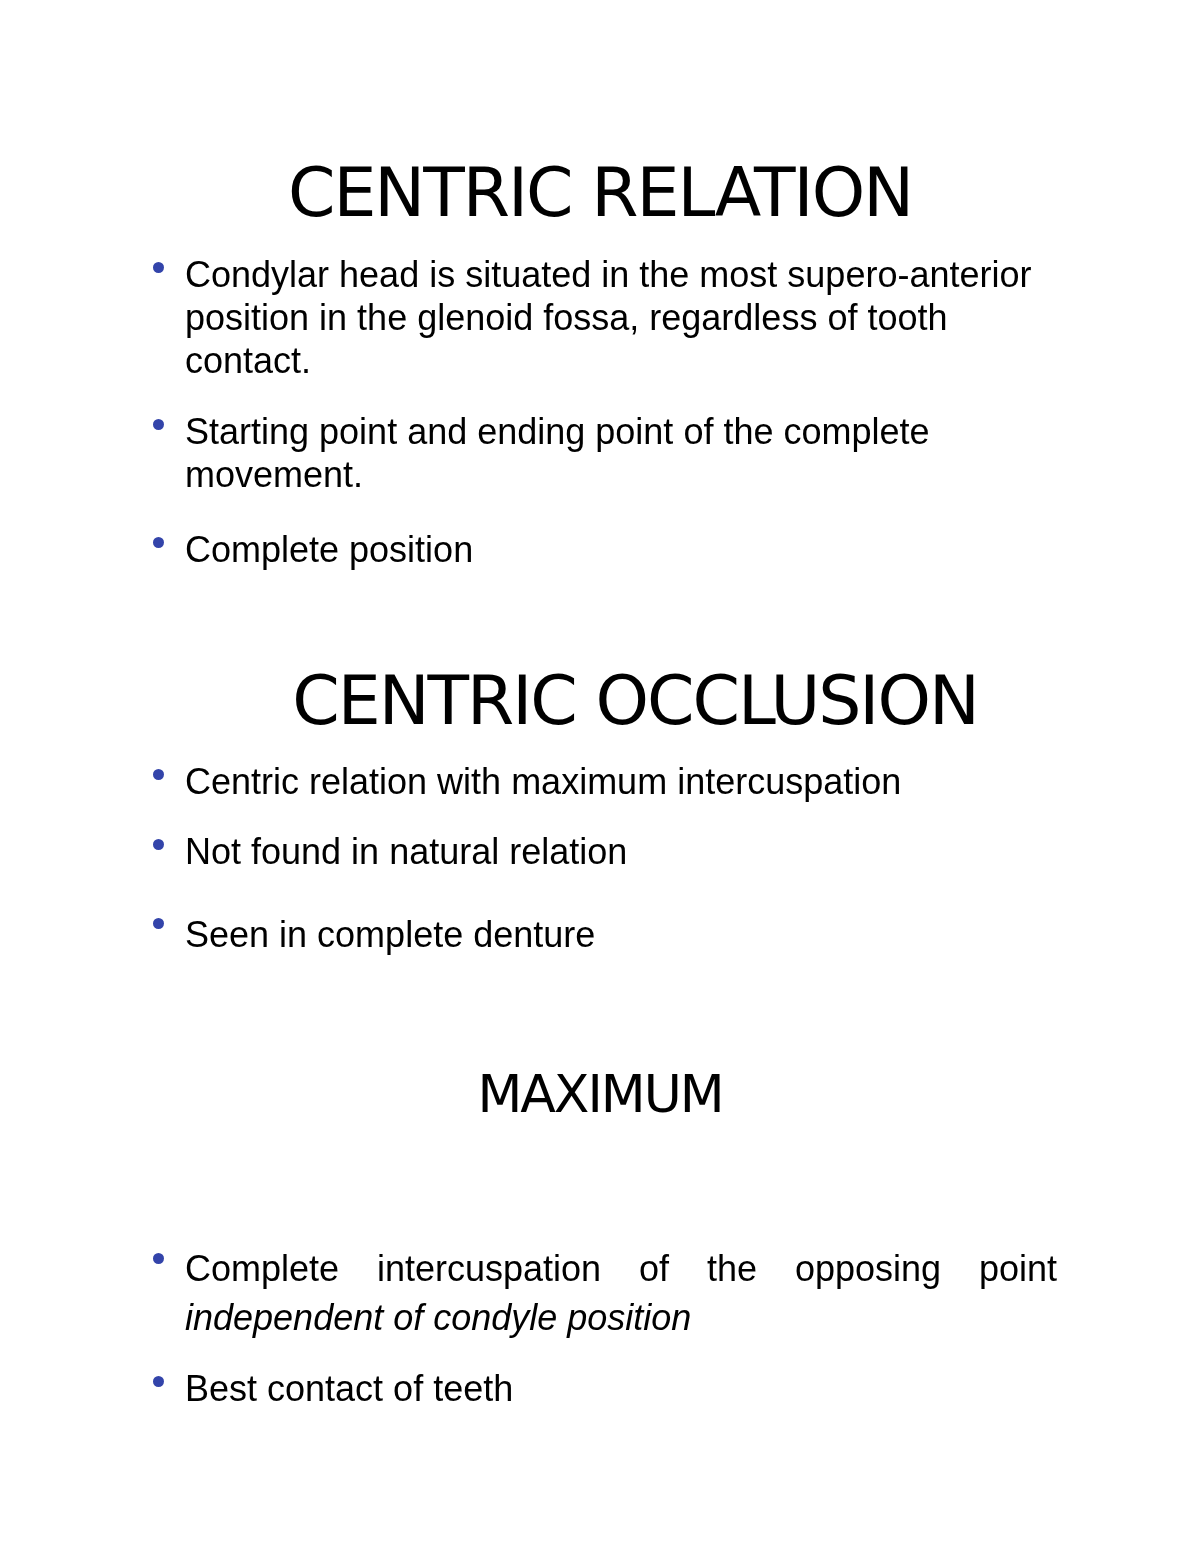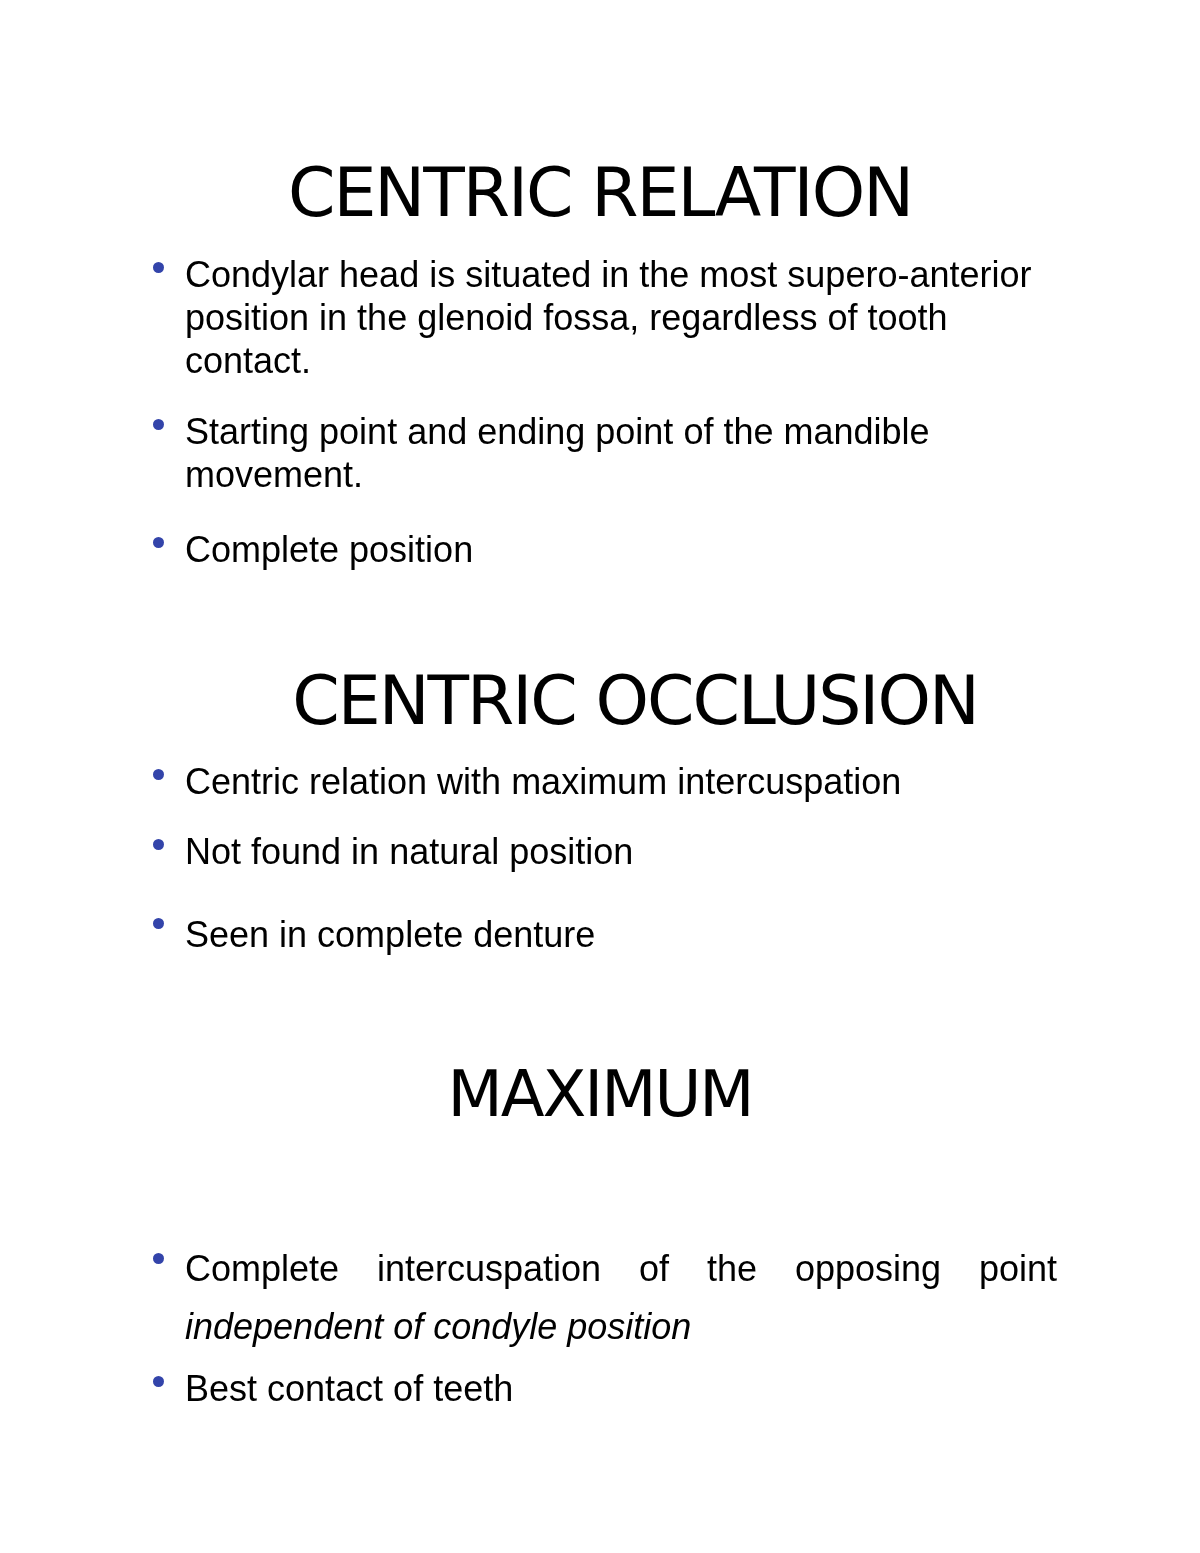--- a/index.html
+++ b/index.html
@@ -5,21 +5,21 @@
   html, body { margin: 0; padding: 0; background: #ffffff; }
   body { width: 1200px; height: 1553px; position: relative; overflow: hidden; }
   .page { position: absolute; left: 0; top: 0; width: 1200px; height: 1553px; }
   .heading {
     position: absolute; left: 0; width: 1200px; text-align: center;
     font-family: "DejaVu Sans", sans-serif; font-weight: normal;
     color: #000; margin: 0; letter-spacing: -2px;
   }
   .h1 { top: 148px; font-size: 68px; line-height: 90px; }
   .h2 { top: 656px; font-size: 68px; line-height: 90px; padding-left: 35px; }
-  .h3 { top: 1048px; font-size: 64px; line-height: 92px; }
+  .h3 { top: 1048px; font-size: 52px; line-height: 92px; }
   .bullets { position: absolute; left: 0; width: 1200px; margin: 0; padding: 0; list-style: none; }
   .item { position: absolute; left: 150px; width: 910px; }
   .dot {
     position: absolute; left: 3px; width: 11px; height: 11px; border-radius: 50%;
     background: #3344aa;
   }
   .txt {
     position: absolute; left: 35px; width: 872px;
     font-family: "Liberation Sans", sans-serif; font-size: 36px; line-height: 43px; color: #000;
   }
@@ -32,52 +32,52 @@
 <div class="page">
 
   <h1 class="heading h1">CENTRIC RELATION</h1>
   <ul class="bullets">
     <li class="item" style="top:253px;">
       <span class="dot" style="top:9px;"></span>
       <span class="txt" style="top:0;">Condylar head is situated in the most supero-anterior position in the glenoid fossa, regardless of tooth contact.</span>
     </li>
     <li class="item" style="top:410px;">
       <span class="dot" style="top:9px;"></span>
-      <span class="txt" style="top:0;">Starting point and ending point of the mandible movement.</span>
+      <span class="txt" style="top:0;">Starting point and ending point of the complete movement.</span>
     </li>
     <li class="item" style="top:528px;">
       <span class="dot" style="top:9px;"></span>
       <span class="txt" style="top:0;">Complete position</span>
     </li>
   </ul>
 
   <h1 class="heading h2">CENTRIC OCCLUSION</h1>
   <ul class="bullets">
     <li class="item" style="top:760px;">
       <span class="dot" style="top:9px;"></span>
       <span class="txt" style="top:0;">Centric relation with maximum intercuspation</span>
     </li>
     <li class="item" style="top:830px;">
       <span class="dot" style="top:9px;"></span>
-      <span class="txt" style="top:0;">Not found in natural position</span>
+      <span class="txt" style="top:0;">Not found in natural relation</span>
     </li>
     <li class="item" style="top:909px;">
       <span class="dot" style="top:9px;"></span>
       <span class="txt" style="top:4px;">Seen in complete denture</span>
     </li>
   </ul>
 
   <h1 class="heading h3">
     <span>MAXIMUM</span><br>
   </h1>
   <ul class="bullets">
     <li class="item" style="top:1244px;">
       <span class="dot" style="top:9px;"></span>
       <span class="txt justify" style="top:0;line-height:49px;">Complete intercuspation of the opposing point</span>
-      <span class="txt ital" style="top:58px;line-height:49px;">independent of condyle position</span>
+      <span class="txt ital" style="top:49px;line-height:49px;">independent of condyle position</span>
     </li>
     <li class="item" style="top:1367px;">
       <span class="dot" style="top:9px;"></span>
       <span class="txt" style="top:0;">Best contact of teeth</span>
     </li>
   </ul>
 
 </div>
 
 </body></html>

